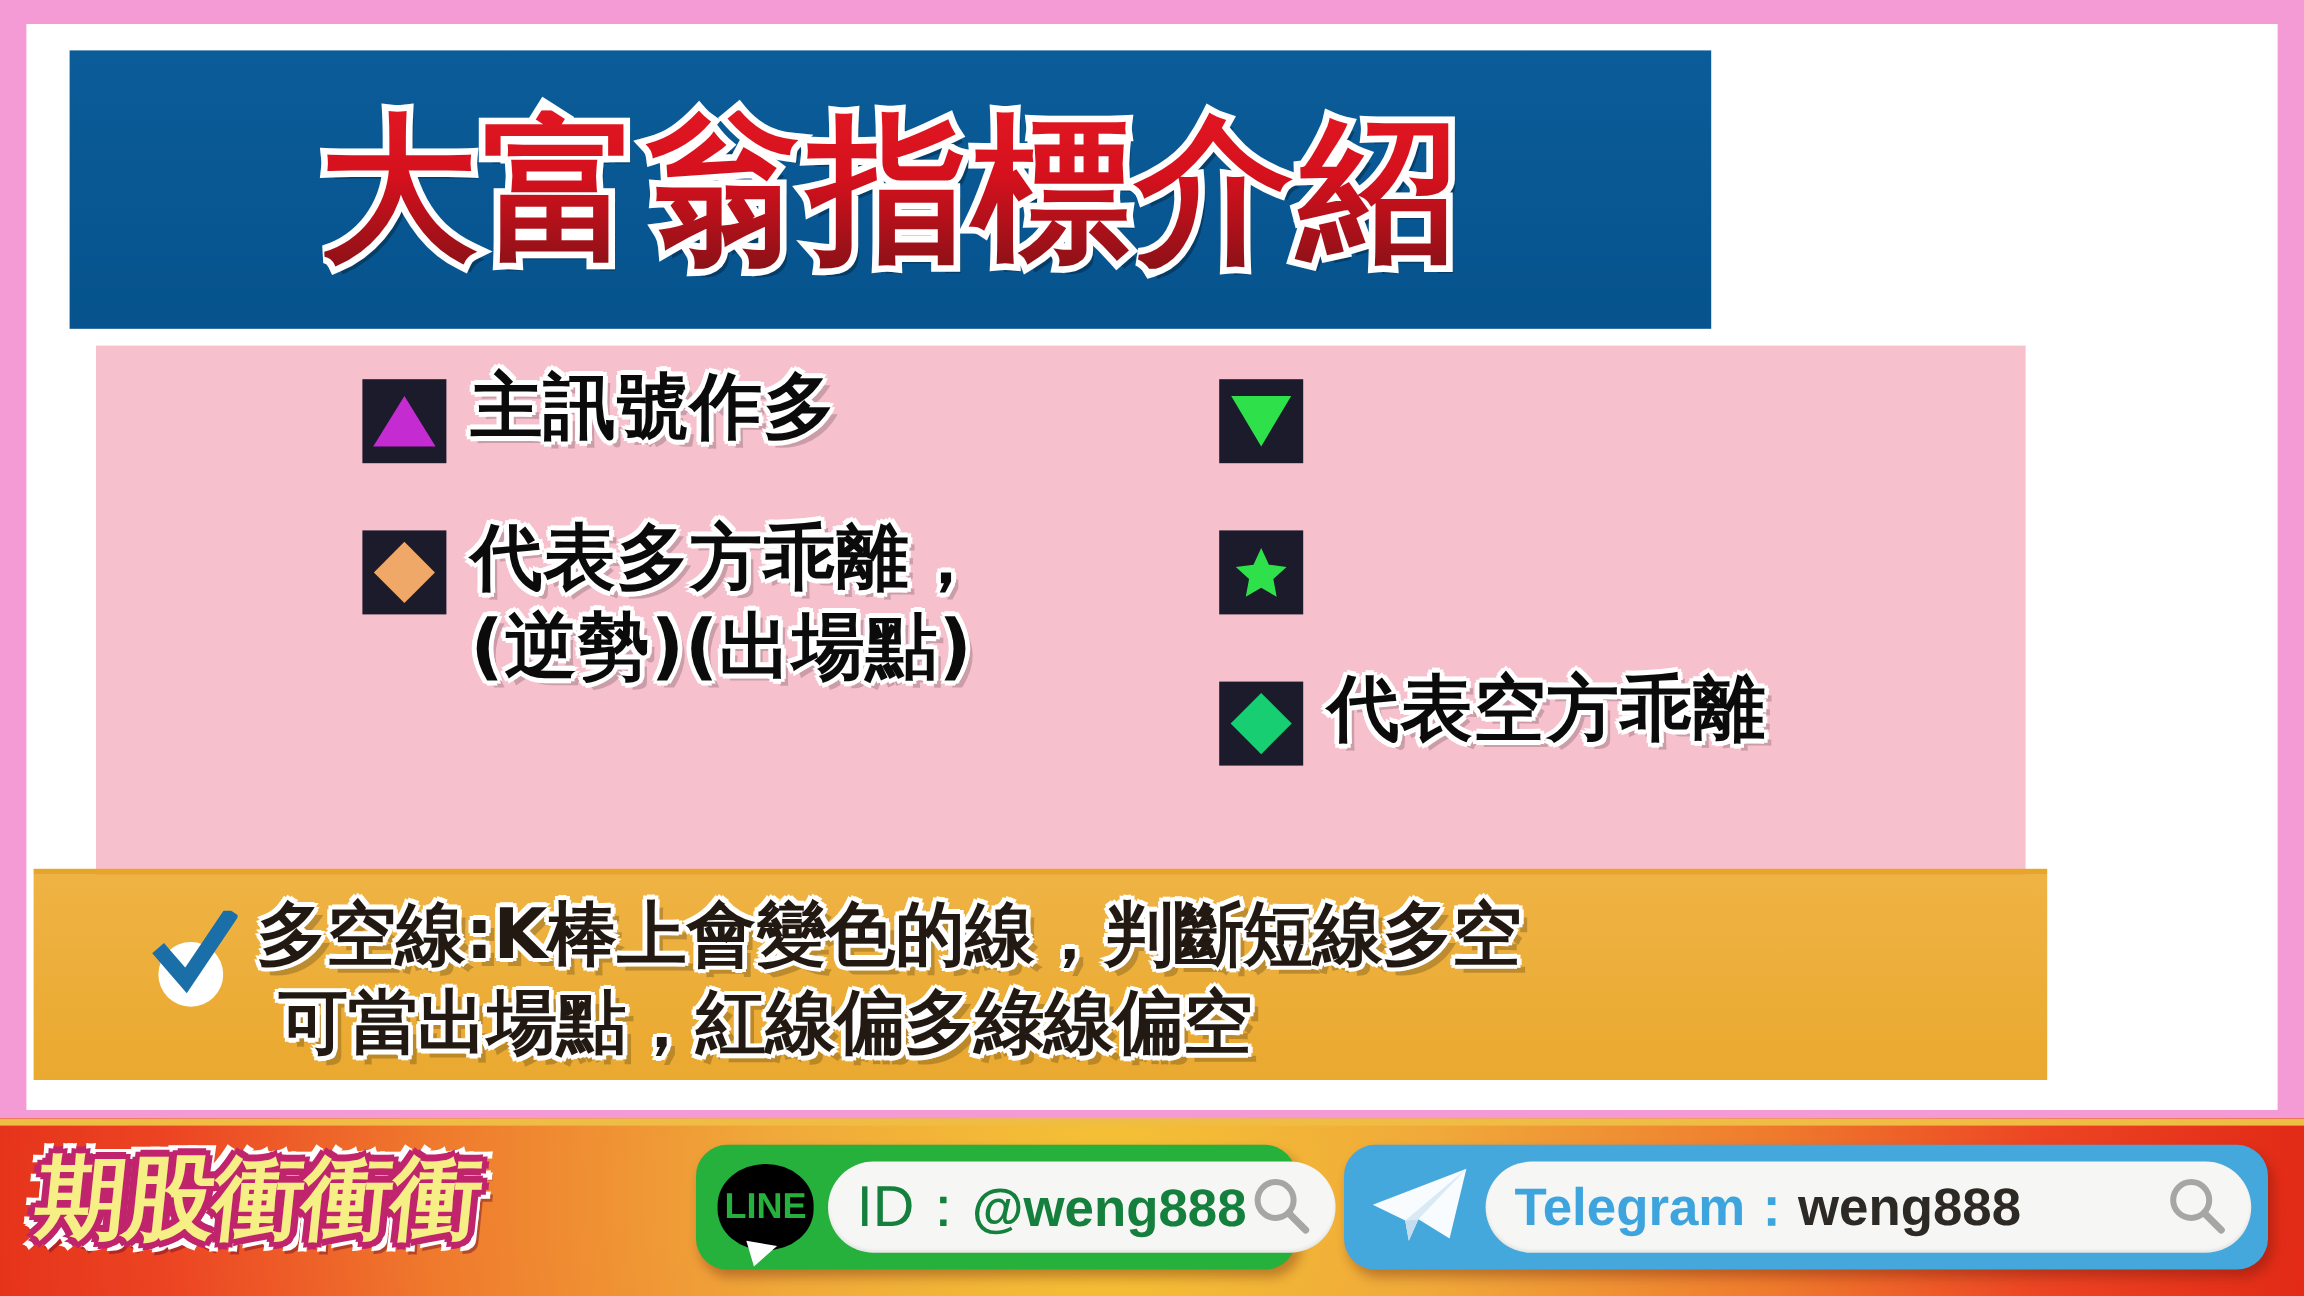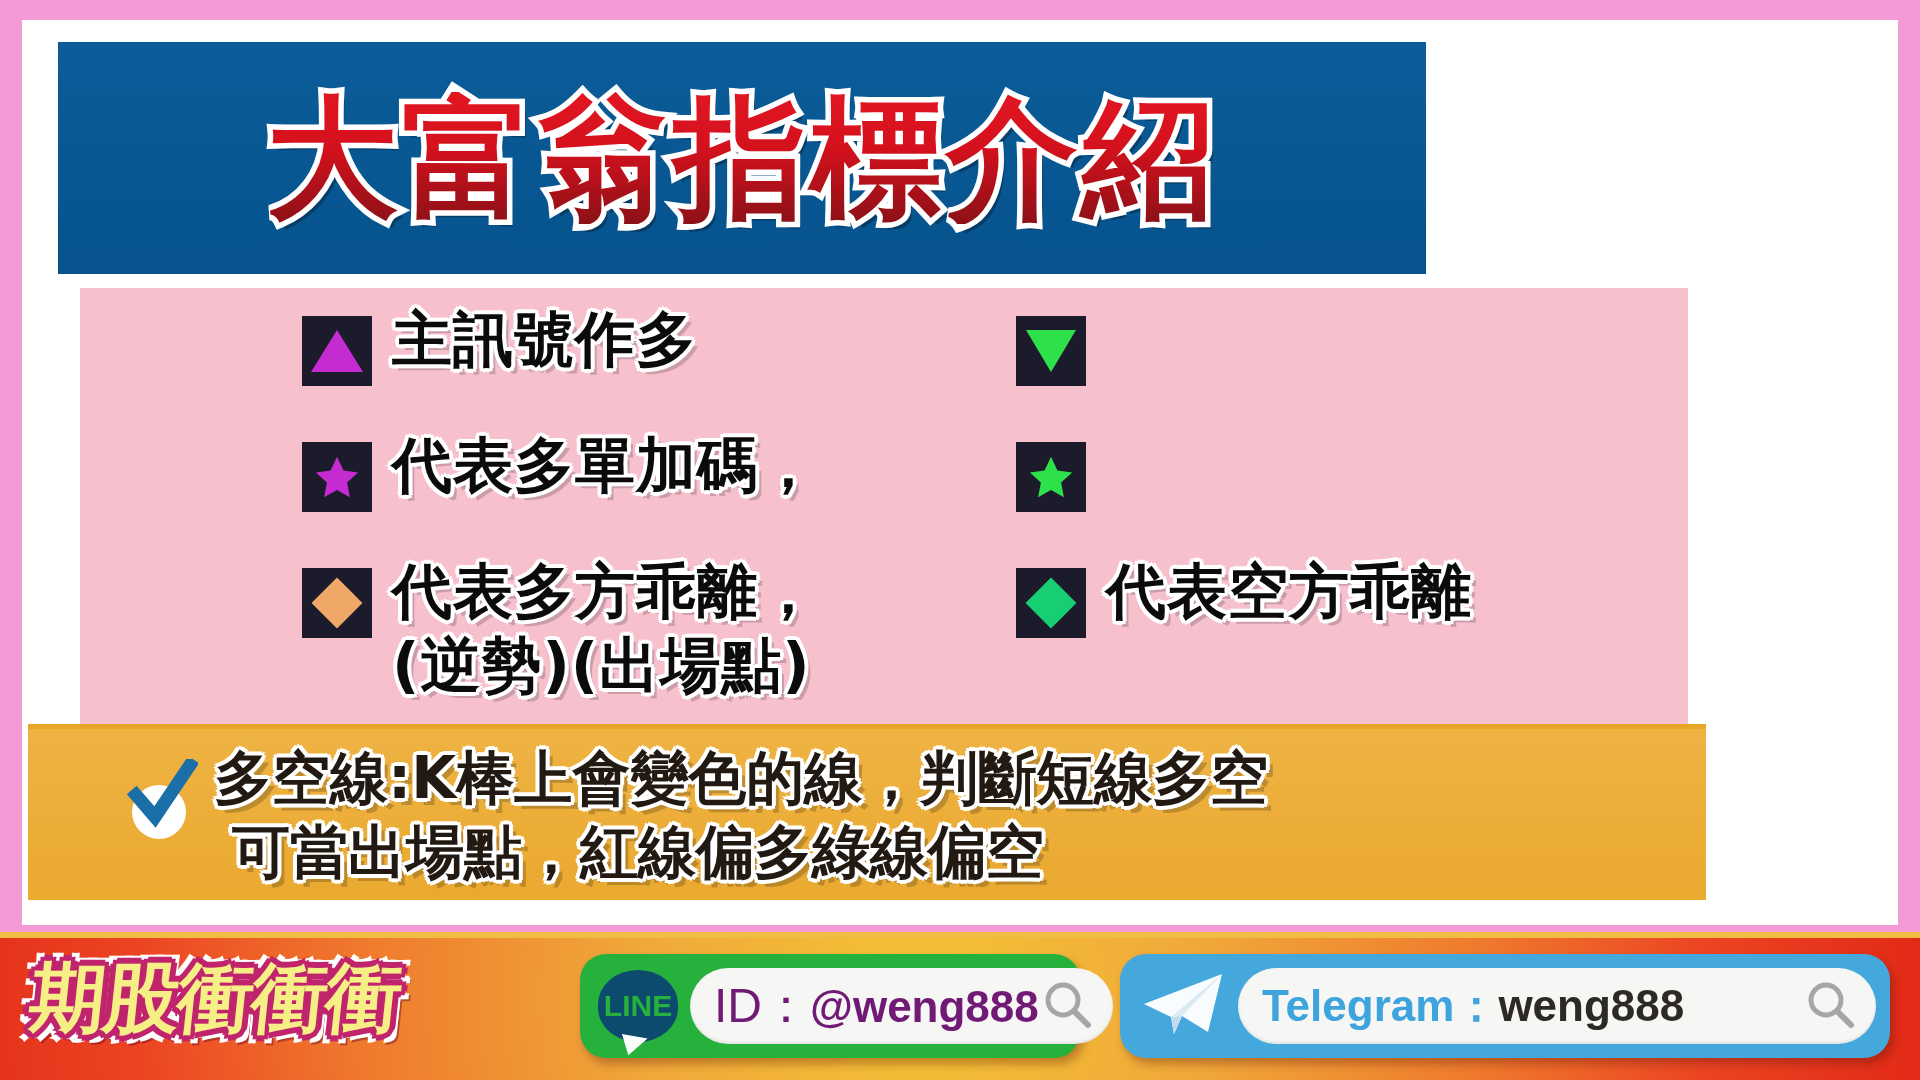--- a/index.html
+++ b/index.html
@@ -195,21 +195,21 @@
     position:absolute;top:22px;height:104px;
     border-radius:26px;
     display:flex;align-items:center;
     box-shadow:4px 6px 10px rgba(90,20,10,.35);
     box-sizing:border-box;
   }
   .badge.line{left:580px;width:500px;background:#26b13c;padding:0 14px 0 18px;}
   .badge.tg{left:1120px;width:770px;background:#44a8dd;padding:0 14px 0 16px;}
 
   .line-bubble{
-    width:80px;height:72px;background:#0c4a6e;border-radius:40px/34px;
+    width:80px;height:72px;background:#000000;border-radius:40px/34px;
     position:relative;flex:0 0 80px;margin-right:12px;
     display:flex;align-items:center;justify-content:center;
   }
   .line-bubble:after{
     content:"";position:absolute;left:22px;bottom:-14px;
     width:0;height:0;border-left:10px solid transparent;
     border-right:16px solid transparent;border-top:20px solid #fff;
     transform:rotate(10deg);
   }
   .line-bubble span{
@@ -224,21 +224,21 @@
   .pill{
     flex:1 1 auto;height:76px;background:#f6f6f4;border-radius:38px;
     display:flex;align-items:center;justify-content:space-between;
     padding:0 18px 0 24px;box-sizing:border-box;
     box-shadow:inset 0 -2px 3px rgba(0,0,0,.08);
   }
   .pill .txt{
     font-family:"Liberation Sans","DejaVu Sans",sans-serif;
     font-weight:bold;white-space:nowrap;
   }
-  .pill.line-pill .txt{font-size:44px;color:#701a75;letter-spacing:0px;}
+  .pill.line-pill .txt{font-size:44px;color:#15803d;letter-spacing:0px;}
   .pill.line-pill .txt .idlbl{font-size:48px;font-weight:normal;}
   .pill.tg-pill .txt{font-size:44px;color:#2d2a26;}
   .pill.tg-pill .txt .tglbl{color:#3ea4dd;}
   .mag{flex:0 0 56px;width:56px;height:56px;}
 </style>
 </head>
 <body>
 
 <div id="poster">
 
@@ -255,28 +255,20 @@
 
         <div class="legend-col left">
 
           <div class="legend-row">
             <div class="icon-box">
               <div class="tri-up glyph"></div>
             </div>
             <div class="legend-text">主訊號作多</div>
           </div>
 
-          <div class="legend-row">
-            <div class="icon-box">
-              <svg width="46" height="46" viewBox="0 0 50 50" aria-hidden="true">
-                <polygon points="25,3 32,18 48,20 36,31 39,47 25,39 11,47 14,31 2,20 18,18" fill="#c42bd0"></polygon>
-              </svg>
-            </div>
-            <div class="legend-text">代表多單加碼，</div>
-          </div>
 
           <div class="legend-row tall">
             <div class="icon-box">
               <div class="diamond orange glyph"></div>
             </div>
             <div class="legend-text">
               <span>代表多方乖離，</span>
               <span class="ln2">(逆勢)(出場點)</span>
             </div>
           </div>

